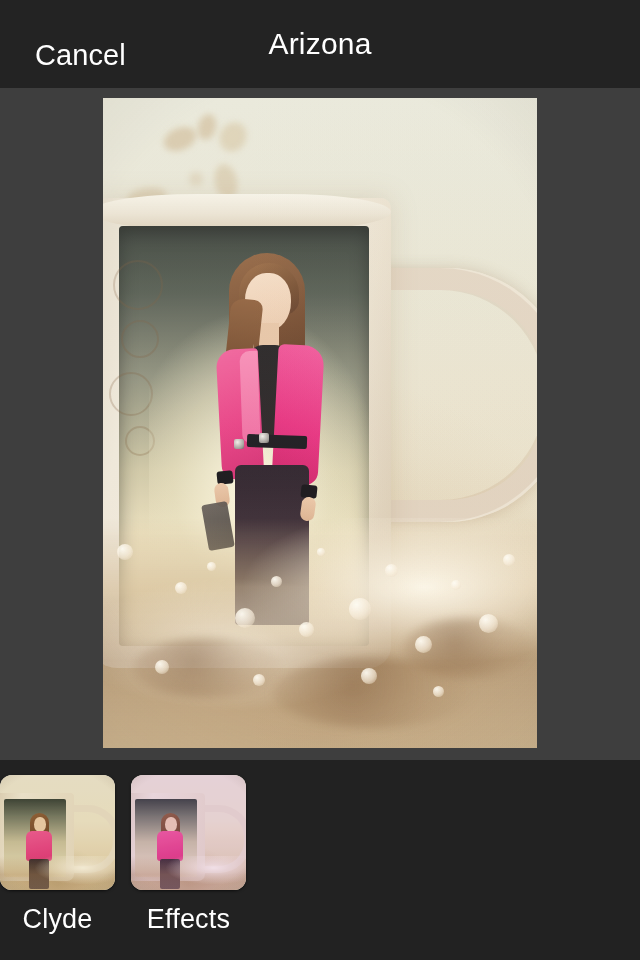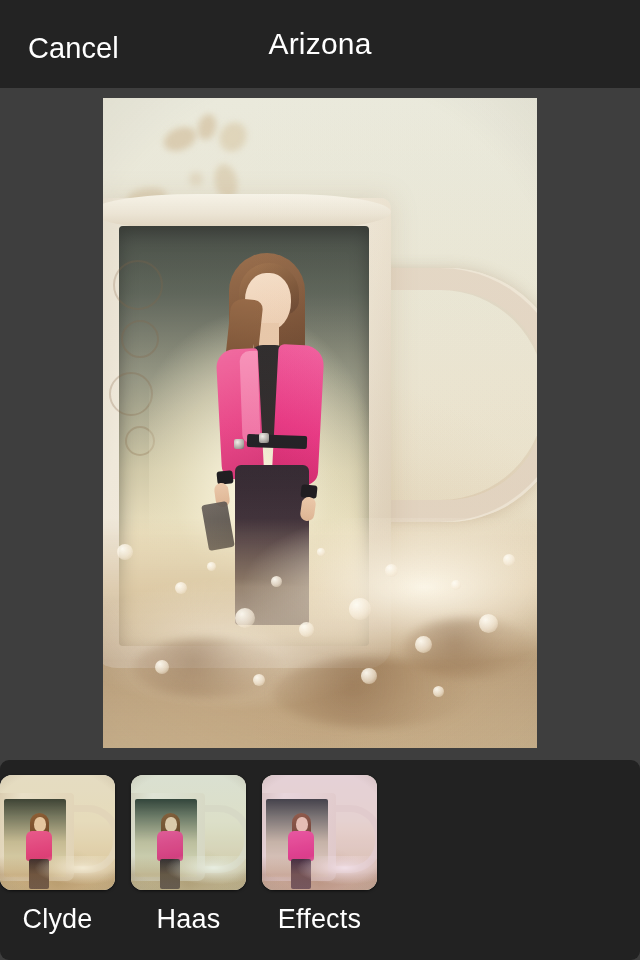--- a/index.html
+++ b/index.html
@@ -39,21 +39,21 @@
     left: 18px;
     top: 50%;
     transform: translateY(-50%);
     color: #ffffff;
     font-size: 29px;
     line-height: 1;
     letter-spacing: 0.1px;
     background: none;
     border: 0;
     padding: 4px 6px;
-    margin: 4px;
+    margin: 11px;
     font-family: "Liberation Sans", sans-serif;
     cursor: pointer;
   }
   .nav-title {
     position: absolute;
     left: 0;
     right: 0;
     top: 50%;
     transform: translateY(-50%);
     text-align: center;
@@ -309,21 +309,20 @@
     background: linear-gradient(180deg, rgba(255,253,240,0.16) 0%, rgba(255,244,220,0.05) 60%, rgba(255,240,210,0.12) 100%);
   }
 
   
   .filter-strip {
     flex: 0 0 200px;
     height: 200px;
     background: #222222;
     position: relative;
     overflow: hidden;
-    border-radius: 9px;
   }
   .filter-rail {
     position: absolute;
     left: 0;
     top: 15px;
     display: flex;
     gap: 16px;
     padding-left: 0;
   }
   .filter-item {
@@ -516,40 +515,20 @@
       </span>
       <span class="m-splash"></span>
       <span class="m-tint2" style="background: rgba(236, 226, 196, 0.55);"></span>
       <span class="m-tint" style="background: rgba(120, 92, 48, 0.18);"></span>
       <span class="m-vig"></span>
     </div>
     <div class="filter-label">Clyde</div>
   </div>
 
 
-  <div class="filter-item">
-    <div class="thumb">
-      <span class="mini"></span>
-      <span class="m-handle"></span>
-      <span class="m-mug"></span>
-      <span class="m-inner"></span>
-      <span class="m-fig">
-        <span class="m-hair"></span>
-        <span class="m-head"></span>
-        <span class="m-top"></span>
-        <span class="m-blazer"></span>
-        <span class="m-skirt"></span>
-      </span>
-      <span class="m-splash"></span>
-      <span class="m-tint2" style="background: rgba(226, 240, 232, 0.7);"></span>
-      <span class="m-tint" style="background: rgba(70, 130, 90, 0.14);"></span>
-      <span class="m-vig"></span>
-    </div>
-    <div class="filter-label">Haas</div>
-  </div>
 
   <div class="filter-item">
     <div class="thumb">
       <span class="mini"></span>
       <span class="m-handle"></span>
       <span class="m-mug"></span>
       <span class="m-inner"></span>
       <span class="m-fig">
         <span class="m-hair"></span>
         <span class="m-head"></span>

